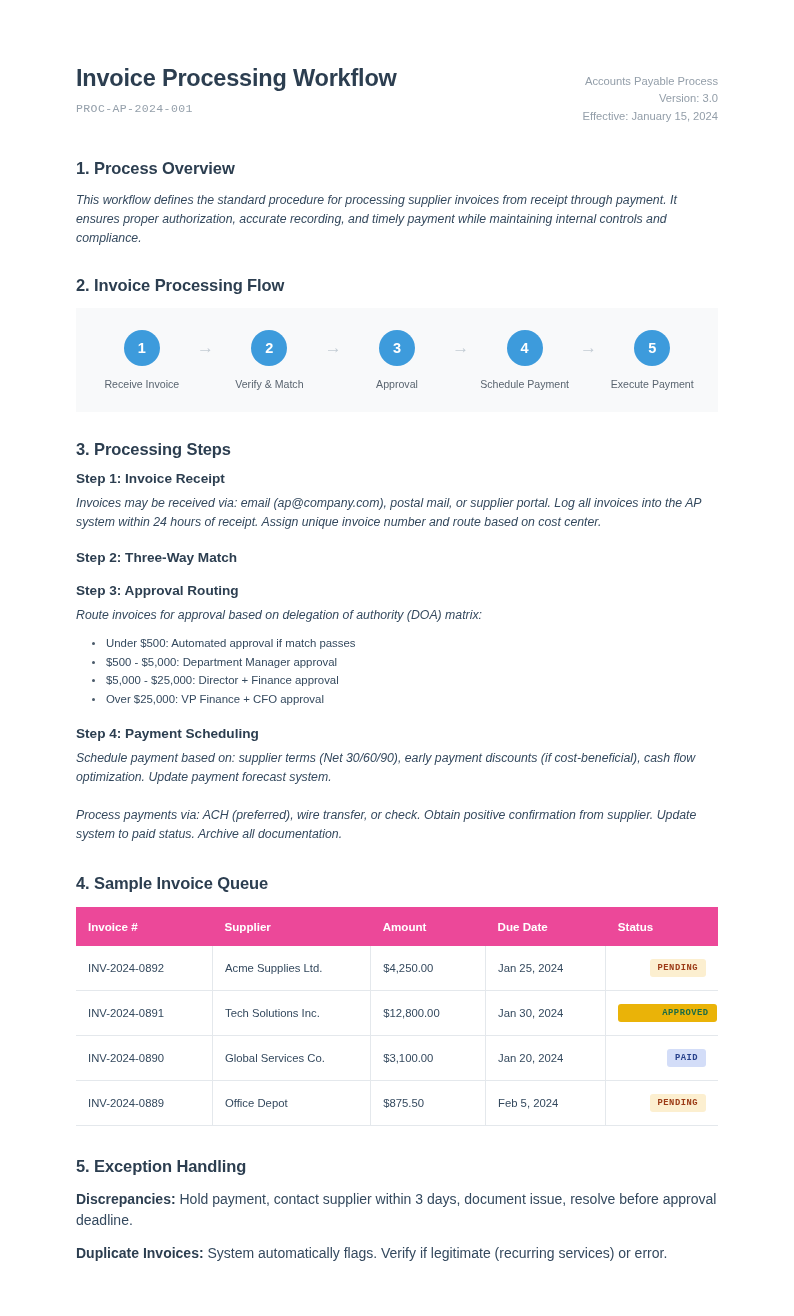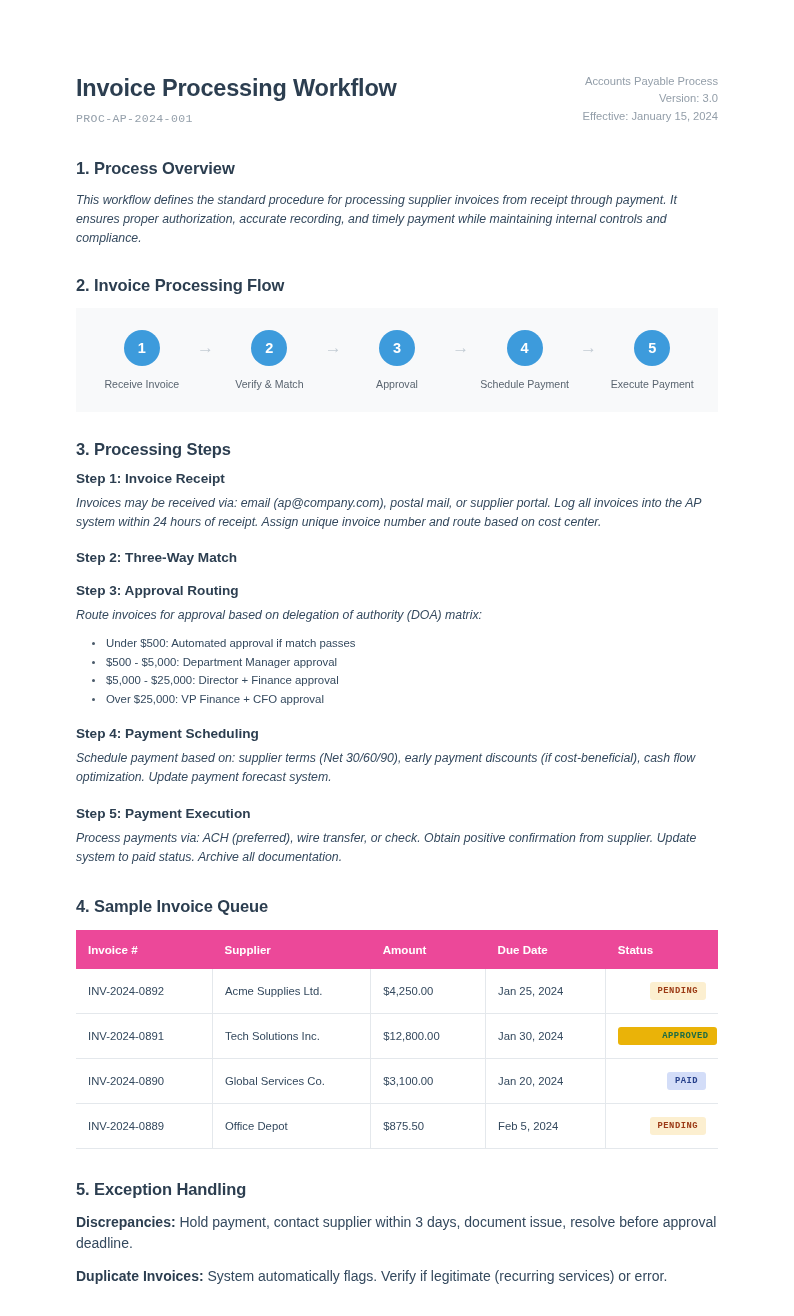--- a/index.html
+++ b/index.html
@@ -19,21 +19,21 @@
     height: 1316px;
     box-sizing: border-box;
     padding: 62px 76px 0 76px;
     position: relative;
   }
 
   
   .doc-header {
     display: flex;
     justify-content: space-between;
-    align-items: flex-end;
+    align-items: flex-start;
     margin-bottom: 34px;
   }
   .header-left { padding-top: 4px; }
   .doc-title {
     font-size: 23.5px;
     font-weight: bold;
     letter-spacing: -0.2px;
     color: #2c3e50;
     margin: 0 0 10px 0;
     line-height: 1.1;
@@ -271,21 +271,20 @@
       <li>Over $25,000: VP Finance + CFO approval</li>
     </ul>
   </div>
 
   <div class="step-block">
     <h3 class="step-title">Step 4: Payment Scheduling</h3>
     <p class="body-text">Schedule payment based on: supplier terms (Net 30/60/90), early payment discounts (if cost-beneficial), cash flow optimization. Update payment forecast system.</p>
   </div>
 
   <div class="step-block">
-    <h3 class="step-title">Step 5: Payment Execution</h3>
     <p class="body-text">Process payments via: ACH (preferred), wire transfer, or check. Obtain positive confirmation from supplier. Update system to paid status. Archive all documentation.</p>
   </div>
 
   <h2 class="section-title s4">4. Sample Invoice Queue</h2>
   <table class="invoice-table">
     <thead>
       <tr>
         <th class="col-invoice">Invoice #</th>
         <th class="col-supplier">Supplier</th>
         <th class="col-amount">Amount</th>

